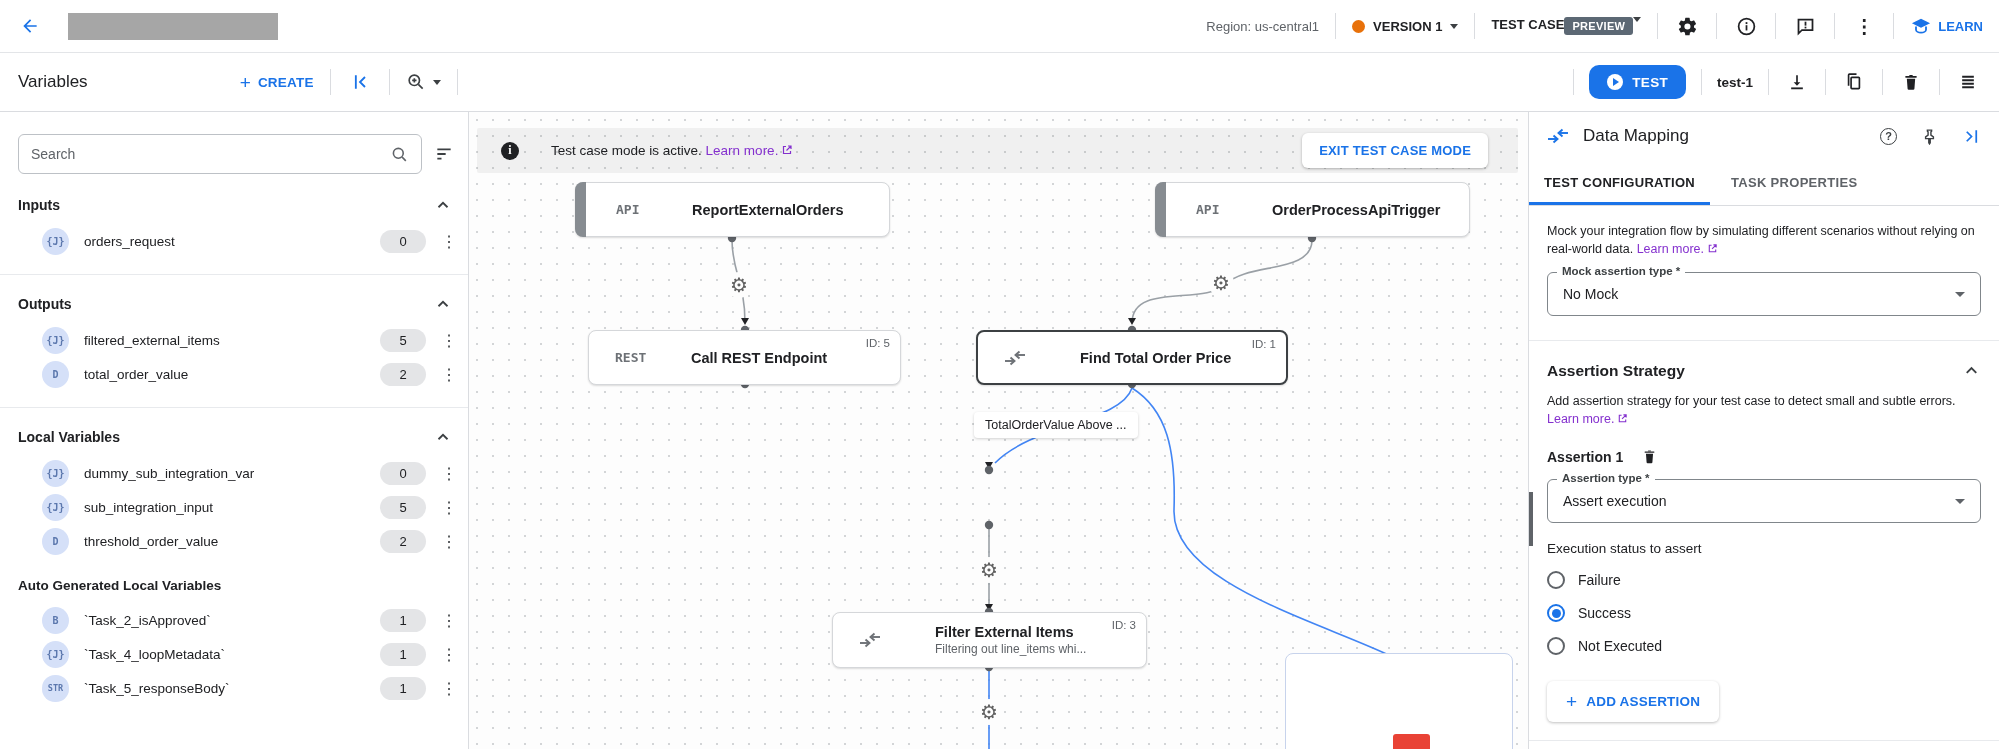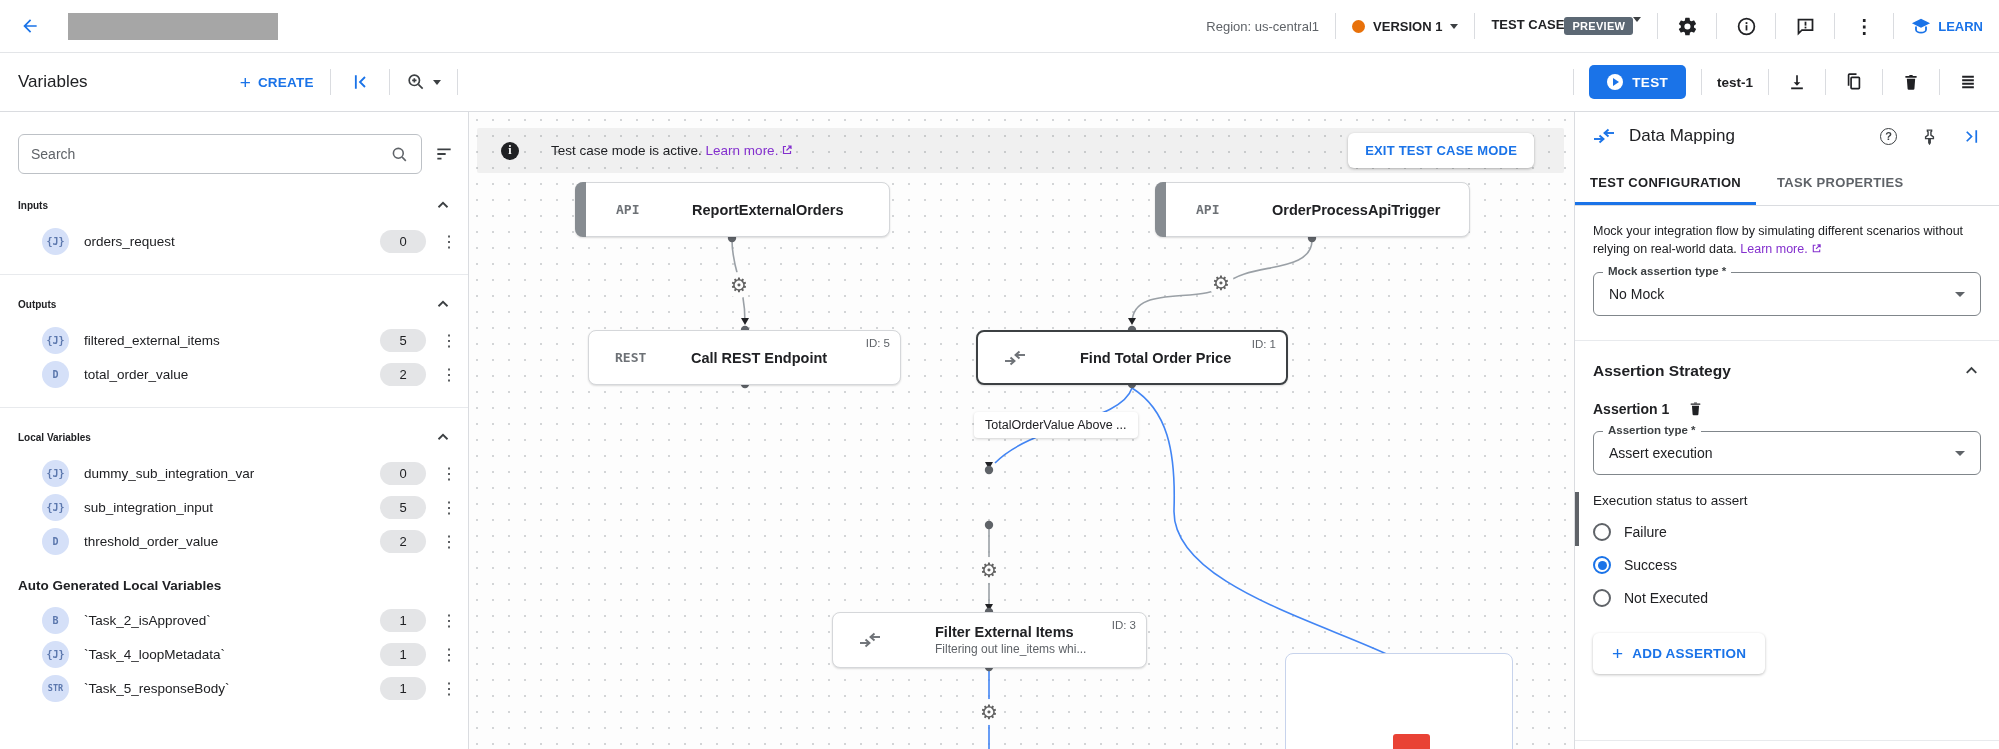--- a/index.html
+++ b/index.html
@@ -23,35 +23,35 @@
   .more-vert{font-size:19px;font-weight:700;color:#202124}
   .learn{display:flex;align-items:center;gap:6px;color:#1a73e8;font-size:13px;font-weight:700;cursor:pointer}
 
   
   .toolbar{height:60px;border-top:1px solid #e3e5e8;border-bottom:1px solid #dadce0;display:flex;align-items:center;padding:0 18px}
   .tb-title{font-size:17px;color:#202124}
   .create-btn{margin-left:136px;display:flex;align-items:center;gap:7px;color:#1a73e8;font-weight:700;font-size:13.5px;letter-spacing:.2px;cursor:pointer}
   .plus-blue{font-size:19px;font-weight:400;line-height:1}
   .tool-left{display:flex;align-items:center;gap:16px}
   .toolbar-right{margin-left:auto;display:flex;align-items:center;gap:15px}
-  .test-btn{display:flex;align-items:center;gap:9px;background:#1a73e8;color:#fff;font-weight:700;font-size:13.5px;letter-spacing:.3px;padding:9px 18px;border-radius:5px;cursor:pointer}
+  .test-btn{display:flex;align-items:center;gap:9px;background:#1a73e8;color:#fff;font-weight:700;font-size:13.5px;letter-spacing:.3px;padding:9px 18px;border-radius:10px;cursor:pointer}
   .play{width:16px;height:16px;border-radius:50%;background:#fff;display:flex;align-items:center;justify-content:center}
   .play::after{content:"";border-top:4px solid transparent;border-bottom:4px solid transparent;border-left:6.5px solid #1a73e8;margin-left:2px}
   .test-name{font-size:13.5px;font-weight:600}
 
   
   .main{display:flex;height:637px}
 
   
   .sidebar{width:469px;flex:none;border-right:1px solid #dadce0;overflow:hidden;padding-top:16px}
   .search-row{display:flex;align-items:center;padding:6px 12px 2px 18px;gap:12px}
   .search-box{flex:0 0 404px;display:flex;align-items:center;border:1px solid #bdc1c6;border-radius:6px;height:40px;padding:0 12px}
   .search-box input{border:0;outline:0;flex:1;font-size:14px;color:#202124;font-family:"Liberation Sans",sans-serif}
   .search-box input::placeholder{color:#5f6368}
-  .sec-head{display:flex;align-items:center;padding:20px 16px 10px 18px;font-weight:700;font-size:10px}
+  .sec-head{display:flex;align-items:center;padding:20px 16px 10px 18px;font-weight:700;font-size:14px}
   .sec-head .chev{margin-left:auto;cursor:pointer}
   .sec-head.small{font-size:13.5px}
   .sec-divider{border-top:1px solid #e8eaed;margin-top:16px}
   .var-row{display:flex;align-items:center;height:34px;padding:0 10px 0 42px;cursor:pointer}
   .var-type{min-width:27px;height:27px;border-radius:50%;background:#d5e0f8;color:#5b77ad;font-size:10px;font-weight:700;display:flex;align-items:center;justify-content:center;flex:none;font-family:"DejaVu Sans Mono",monospace}
   .var-type.str{font-size:8.5px;border-radius:13px;padding:0 4px}
   .var-name{margin-left:15px;font-size:13.5px;color:#202124;white-space:nowrap}
   .var-count{margin-left:auto;background:#e4e5e7;border-radius:12px;min-width:46px;height:23px;display:flex;align-items:center;justify-content:center;font-size:13px;color:#202124}
   .kebab{margin-left:14px;width:18px;text-align:center;color:#3c4043;font-size:16px;cursor:pointer}
 
@@ -74,21 +74,21 @@
   .node-title{font-size:14.5px;font-weight:600;color:#202124;margin-left:24px;white-space:nowrap}
   .node-titles{margin-left:24px}
   .node-titles .node-title{margin-left:0}
   .node-sub{font-size:12px;color:#5f6368;margin-top:2px;white-space:nowrap}
   .gear{position:absolute;width:26px;height:26px;border-radius:50%;background:#fdfdfd;color:#616161;font-size:20px;line-height:26px;text-align:center;cursor:pointer}
   .edge-label{position:absolute;left:505px;top:300px;background:#fff;border-radius:4px;box-shadow:0 1px 3px rgba(0,0,0,.18);padding:6px 11px;font-size:12.5px;color:#202124;white-space:nowrap;cursor:pointer}
   .ghost-box{position:absolute;left:816px;top:541px;width:228px;height:118px;background:#fff;border:1.5px solid #c7d3ec;border-radius:8px}
   .red-pill{position:absolute;left:924px;top:622px;width:37px;height:18px;background:#e94235;border-radius:3px}
 
   
-  .panel{width:425px;flex:none;border-left:1px solid #dadce0;position:relative;background:#fff}
+  .panel{width:471px;flex:none;border-left:1px solid #dadce0;position:relative;background:#fff}
   .panel-head{display:flex;align-items:center;height:48px;padding:0 18px}
   .panel-title{font-size:17px;font-weight:500;margin-left:14px}
   .panel-head-icons{margin-left:auto;display:flex;align-items:center;gap:24px}
   .help-ic{width:17px;height:17px;border-radius:50%;border:1.6px solid #3c4043;color:#3c4043;font-size:11px;font-weight:700;display:flex;align-items:center;justify-content:center;cursor:pointer}
   .tabs{display:flex;border-bottom:1px solid #dadce0;height:46px}
   .tab{display:flex;align-items:center;padding:0 15px;font-size:13px;font-weight:700;letter-spacing:.3px;color:#5f6368;cursor:pointer}
   .tab.active{color:#202124;box-shadow:inset 0 -3px 0 #1a73e8}
   .tab + .tab{margin-left:6px}
   .panel-body{padding:16px 18px 0}
   .desc{font-size:12.5px;line-height:18px;color:#202124}
@@ -485,20 +485,27 @@
         <span class="sel-caret"></span>
       </div>
 
       <div class="assert-divider"></div>
       <div class="assert-head">
         <span>Assertion Strategy</span>
         <svg class="chev" width="19" height="19" viewBox="0 0 24 24">
             <path fill="none" stroke="#3c4043" stroke-width="2.4" d="M6 15l6-6 6 6"></path>
           </svg>
       </div>
+      <div class="desc" style="margin-top:12px">
+        <span>Add assertion strategy for your test case to detect small and subtle errors.</span>
+        <a class="learn-link">Learn more.</a><svg class="ext-ic" width="11" height="11" viewBox="0 0 24 24">
+            <path fill="none" stroke="#8430ce" stroke-width="2.4" d="M10 5H5v14h14v-5"></path>
+            <path fill="none" stroke="#8430ce" stroke-width="2.4" d="M14 4h6v6M20 4l-9 9"></path>
+          </svg>
+      </div>
       <div class="assert-item">
         <span>Assertion 1</span>
         <svg width="17" height="17" viewBox="0 0 24 24">
             <path fill="#202124" d="M7 8h10l-.9 12.1a1.4 1.4 0 0 1-1.4 1.3H9.3a1.4 1.4 0 0 1-1.4-1.3z"></path>
             <rect x="5.2" y="4.8" width="13.6" height="2" rx=".4" fill="#202124"></rect>
             <path fill="#202124" d="M10 4.8V3.6h4v1.2z"></path>
           </svg>
       </div>
       <div class="outlined">
         <span class="flabel">Assertion type *</span>

